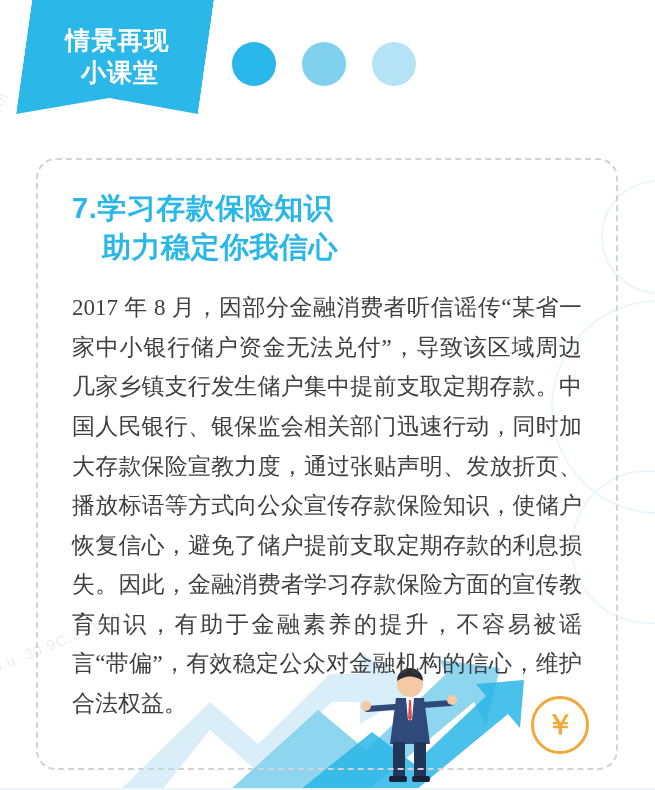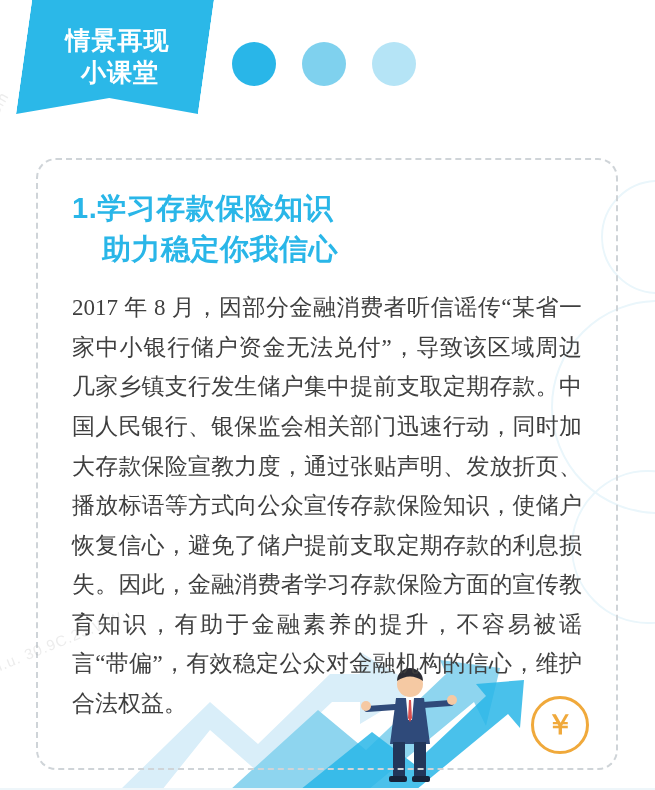--- a/index.html
+++ b/index.html
@@ -95,20 +95,21 @@
     padding: 0 34px;
     color: #29b6e8;
     font-size: 29px;
     font-weight: bold;
     line-height: 1.42;
     letter-spacing: 0.5px;
   }
   .card-title .t-line2 {
     display: block;
     padding-left: 30px;
+    font-family: Liberation Mono, monospace;
   }
 
   .card-body {
     margin-top: 18px;
     padding: 0 34px;
     color: #3f3f3f;
     font-size: 23px;
     line-height: 1.72;
     text-align: justify;
     font-family: Liberation Serif, serif;
@@ -185,21 +186,21 @@
 
   <div class="banner">
     <div class="banner-body">
       <div class="line">情景再现</div>
       <div class="line banner-line2">小课堂</div>
     </div>
   </div>
 
   <div class="card">
     <div class="card-title">
-      <span>1.学习存款保险知识</span>
+      <span>7.学习存款保险知识</span>
       <span class="t-line2">助力稳定你我信心</span>
     </div>
     <div class="card-body">2017 年 8 月，因部分金融消费者听信谣传“某省一家中小银行储户资金无法兑付”，导致该区域周边几家乡镇支行发生储户集中提前支取定期存款。中国人民银行、银保监会相关部门迅速行动，同时加大存款保险宣教力度，通过张贴声明、发放折页、播放标语等方式向公众宣传存款保险知识，使储户恢复信心，避免了储户提前支取定期存款的利息损失。因此，金融消费者学习存款保险方面的宣传教育知识，有助于金融素养的提升，不容易被谣言“带偏”，有效稳定公众对金融机构的信心，维护合法权益。</div>
   </div>
 
   <svg class="artwork" viewBox="0 0 655 150">
 
     <path d="M120 150 L210 62 L258 104 L330 34 L360 34 L360 12 L420 48 L360 84 L360 62 L332 62 L258 132 L210 90 L162 150 Z" fill="#d9eef9"></path>
 
     <path d="M230 150 L318 70 L366 110 L446 34 L440 20 L500 28 L486 86 L474 62 L368 150 Z" fill="#8ed5ef"></path>

